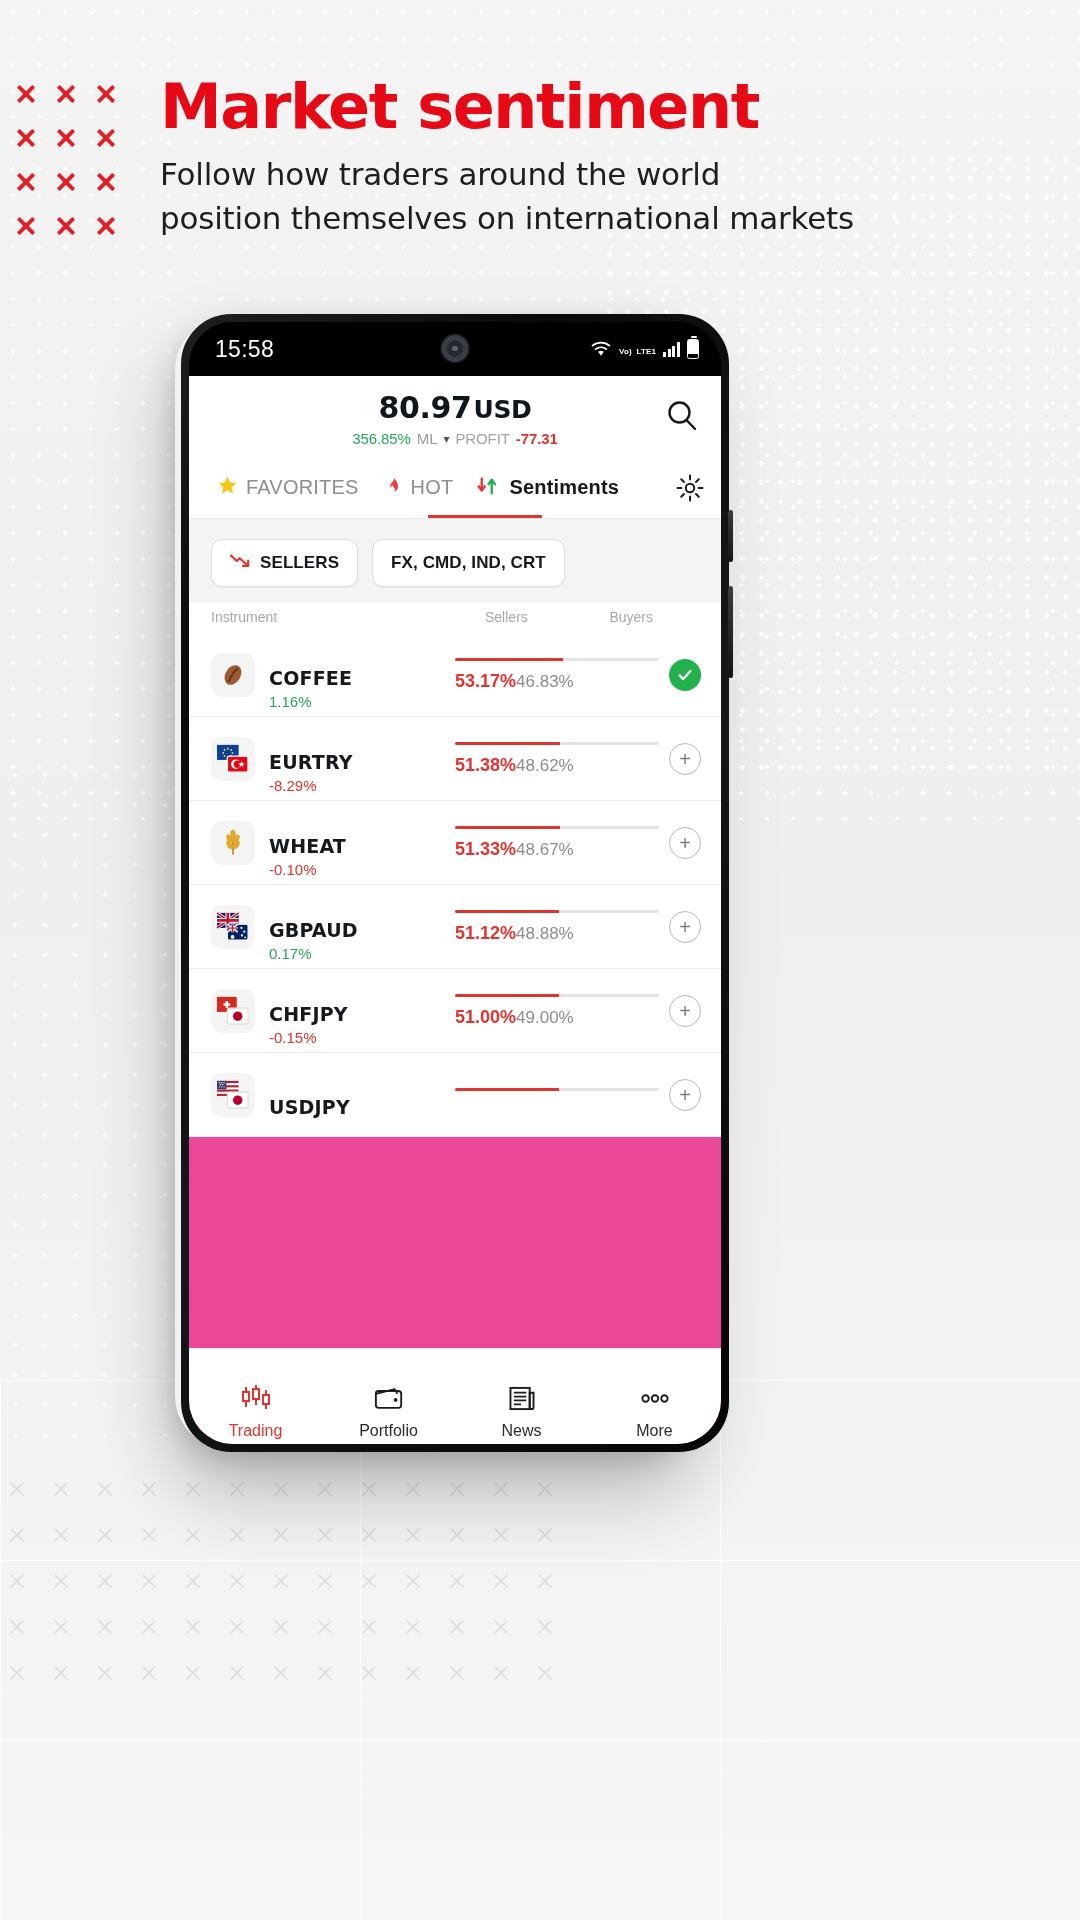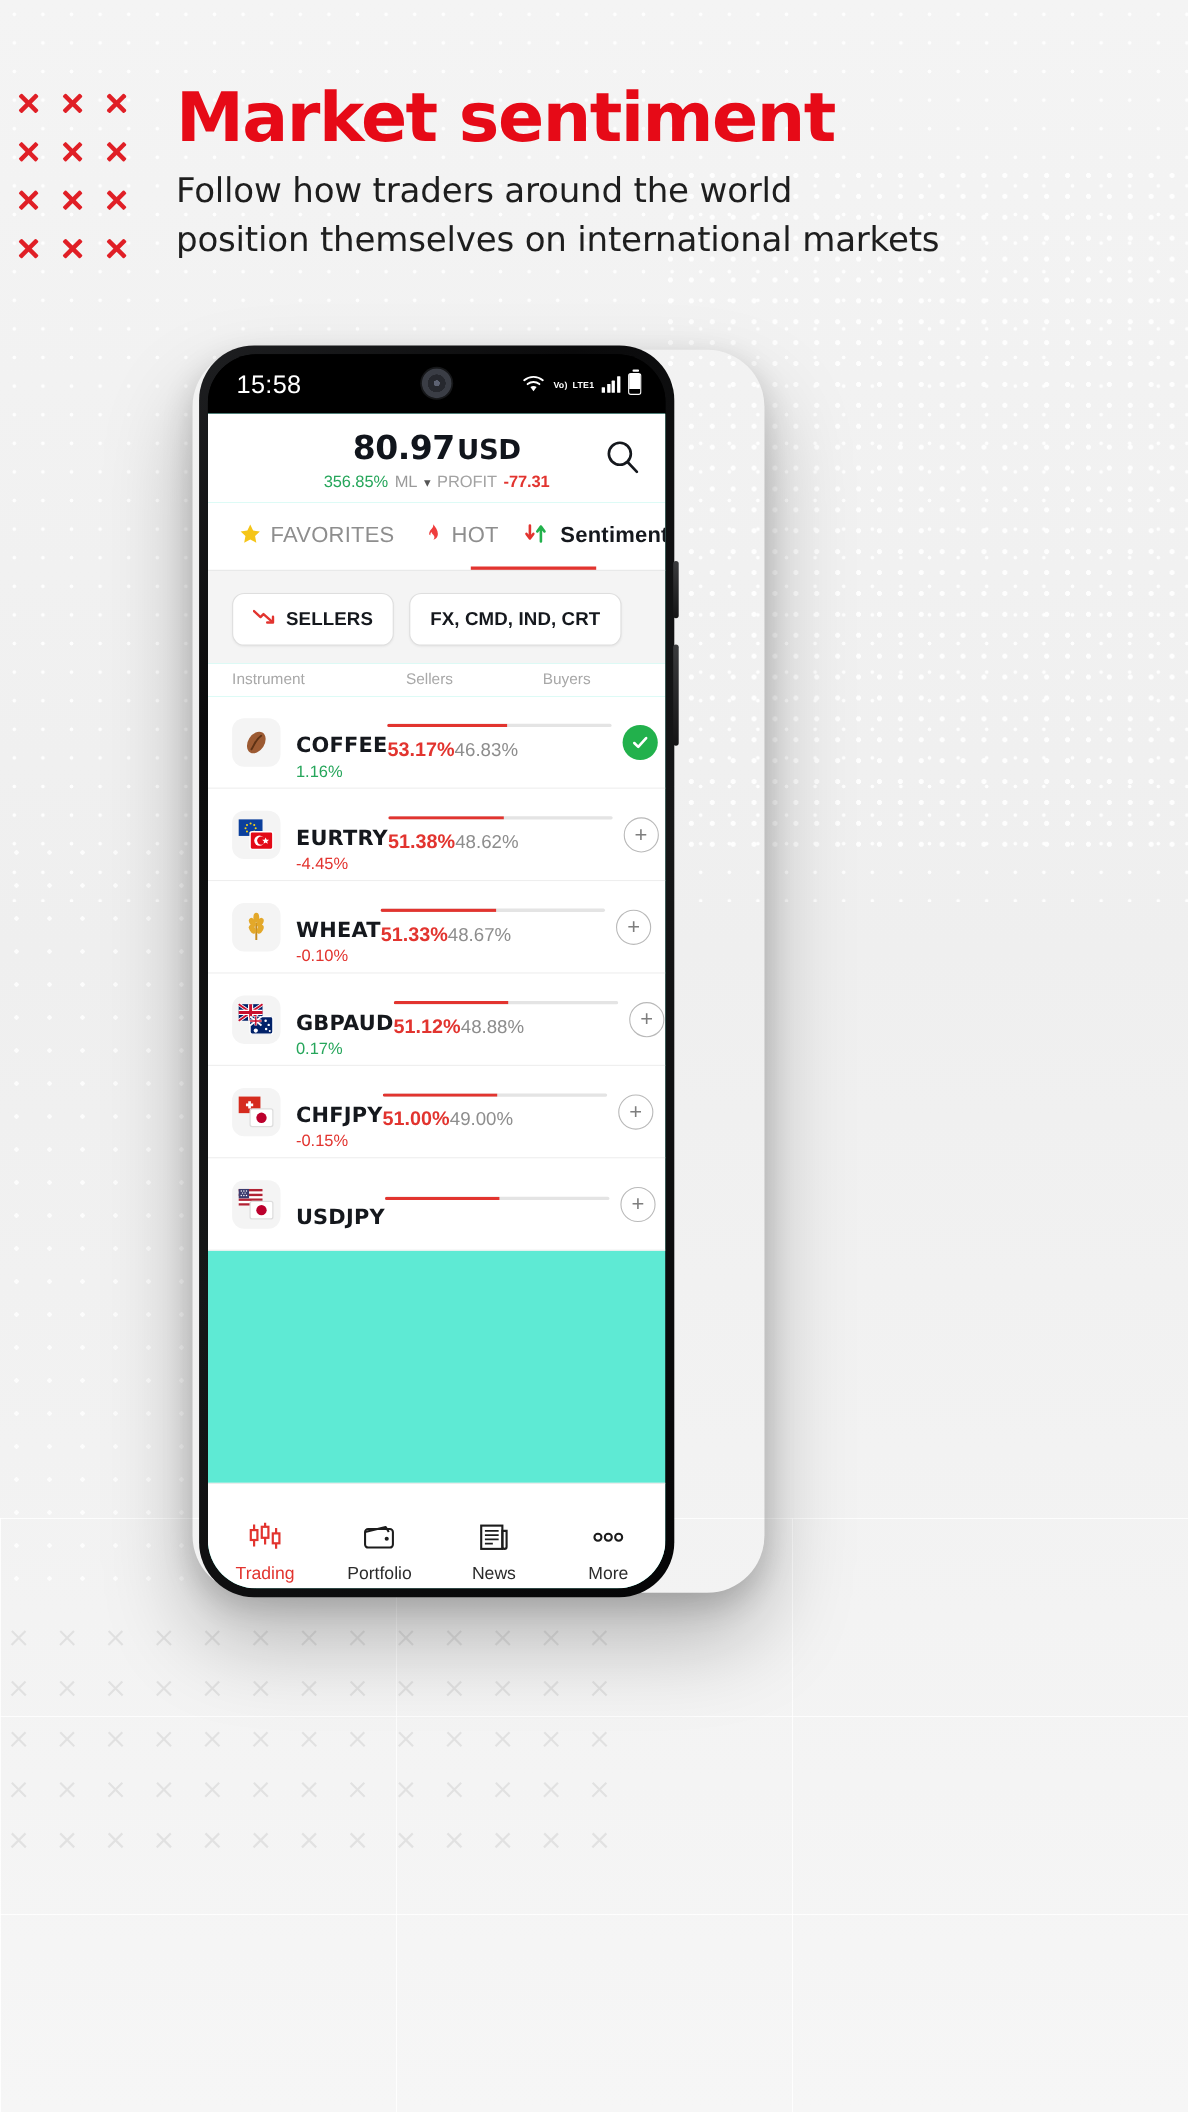--- a/index.html
+++ b/index.html
@@ -78,21 +78,21 @@
   }
 
   
   .phone-shadow{
     position:absolute; left:175px; top:318px; width:520px; height:1130px;
     border-radius:52px;
     box-shadow:0 42px 80px rgba(0,0,0,.26), 0 10px 28px rgba(0,0,0,.16);
   }
   .phone{
     position:absolute; left:181px; top:314px;
-    width:432px; height:1138px;
+    width:548px; height:1138px;
     border-radius:50px;
     background:linear-gradient(135deg,#1e1f21 0%,#0a0a0b 22%,#161718 55%,#050506 100%);
     padding:8px;
   }
   .phone-inner{
     width:100%; height:100%;
     border-radius:44px;
     background:#000;
     overflow:hidden;
     position:relative;
@@ -125,21 +125,21 @@
   .ic-batt{
     width:12px; height:20px; border:1.8px solid #fff; border-radius:2.5px;
     position:relative; background:linear-gradient(180deg,#fff 0 76%,transparent 76%);
   }
   .ic-batt:after{
     content:''; position:absolute; left:3px; top:-4px; width:6px; height:2.4px;
     background:#fff; border-radius:1px;
   }
 
   
-  .screen{ background:#5eead4; height:calc(100% - 54px); position:relative; overflow:hidden; }
+  .screen{ background:#ec4899; height:calc(100% - 54px); position:relative; overflow:hidden; }
 
   .acct{
     padding:14px 0 10px; text-align:center; position:relative; background:#fff;
   }
   .bal{ font-size:30px; font-weight:700; color:#11151c; letter-spacing:-.4px;
         font-family:"DejaVu Sans", sans-serif; }
   .bal .cur{ font-size:25px; margin-left:2px; }
   .subrow{
     margin-top:5px; font-size:15px; display:flex; align-items:center;
     justify-content:center; gap:6px; letter-spacing:-.1px;
@@ -487,21 +487,21 @@
                   <circle cx="9" cy="7.4" r="1"></circle>
                 </g>
                 <rect x="12" y="14" width="22" height="17" rx="2" fill="#e30a17" stroke="#fff" stroke-width="1.4"></rect>
                 <circle cx="21" cy="22.5" r="5" fill="#fff"></circle>
                 <circle cx="22.8" cy="22.5" r="4" fill="#e30a17"></circle>
                 <path d="M27 19.4l1 2.2 2.3.2-1.8 1.5.6 2.3-2.1-1.3-2.1 1.3.6-2.3-1.8-1.5 2.3-.2z" fill="#fff"></path>
               </svg>
             </div>
             <div class="sym-txt">
               <div class="sym-name">EURTRY</div>
-              <div class="sym-chg down">-4.45%</div>
+              <div class="sym-chg down">-8.29%</div>
             </div>
             <div class="pct-wrap">
               <div class="bar">
                 <i style="width:51.38%"></i>
               </div>
               <div class="pctline">
                 <span class="s-pct">51.38%</span>
                 <span class="b-pct">48.62%</span>
               </div>
             </div>

